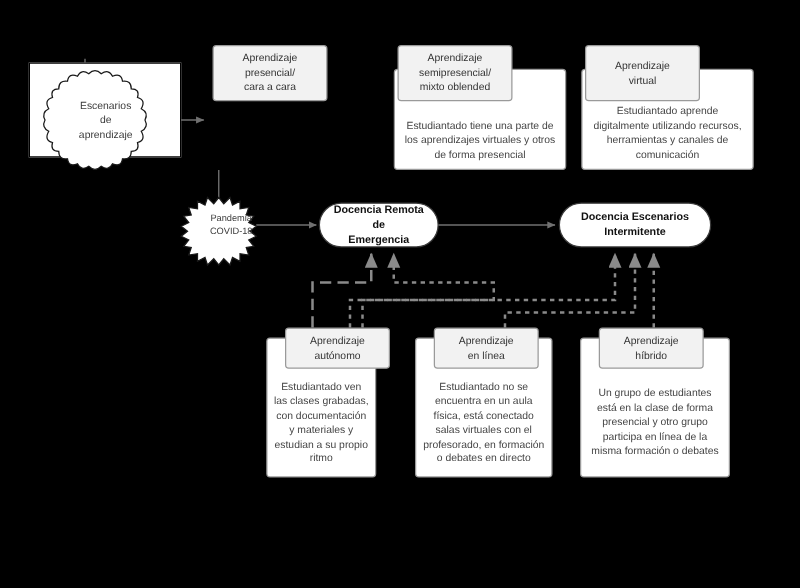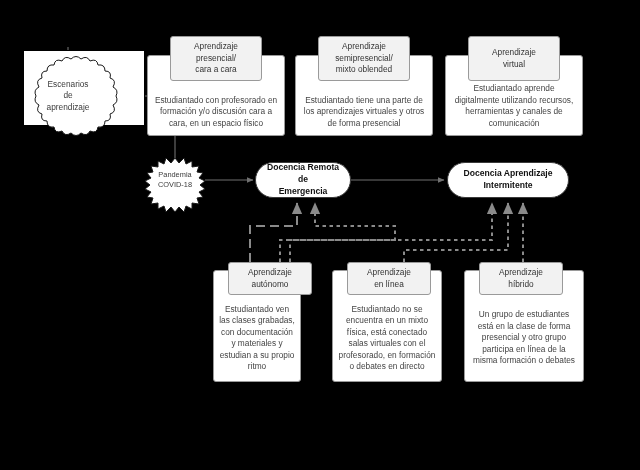--- a/index.html
+++ b/index.html
@@ -41,21 +41,21 @@
     box-sizing: border-box;
     display: flex;
     align-items: center;
     justify-content: center;
     text-align: center;
     color: #444444;
     font-size: 8.3px;
     line-height: 11.5px;
     padding: 2px 5px;
   }
-  .card.top { align-items: flex-end; padding-bottom: 6px; }
+  .card.top { align-items: flex-end; padding-bottom: 6px; margin-left: 20px; }
   .card.bot { align-items: center; padding-top: 26px; }
 
   
   .chip {
     position: absolute;
     background: #f2f2f2;
     border: 1px solid #9a9a9a;
     border-radius: 3px;
     box-sizing: border-box;
     display: flex;
@@ -84,21 +84,21 @@
     line-height: 11.8px;
     font-weight: bold;
     padding: 2px 8px;
   }
 
   
   .burst-label {
     position: absolute;
     display: flex;
     align-items: center;
-    justify-content: center;
+    justify-content: flex-end;
     text-align: center;
     color: #3b3b3b;
     font-size: 8.3px;
     line-height: 11.5px;
     pointer-events: none;
   }
   .burst-label.small { font-size: 7.4px; line-height: 10px; }
 
   .txt { white-space: pre-line; display: block; }
 </style>
@@ -162,23 +162,20 @@
     <span class="txt">Escenarios
 de
 aprendizaje</span>
   </div>
 
   <div class="burst-label small" style="left:148px; top:168px; width:54px; height:24px;">
     <span class="txt">Pandemia
 COVID-18</span>
   </div>
 
-  <div class="card top" style="left:147px; top:55px; width:138px; height:81px;">
-    <span class="txt">Estudiantado con profesorado en formación y/o discusión cara a cara, en un espacio físico</span>
-  </div>
   <div class="chip" style="left:170px; top:36px; width:92px; height:45px;">
     <span class="txt">Aprendizaje
 presencial/
 cara a cara</span>
   </div>
 
   <div class="card top" style="left:295px; top:55px; width:138px; height:81px;">
     <span class="txt">Estudiantado tiene una parte de los aprendizajes virtuales y otros de forma presencial</span>
   </div>
   <div class="chip" style="left:318px; top:36px; width:92px; height:45px;">
@@ -194,34 +191,34 @@
     <span class="txt">Aprendizaje
 virtual</span>
   </div>
 
   <div class="stadium" style="left:255px; top:162px; width:96px; height:36px;">
     <span class="txt">Docencia Remota de
 Emergencia</span>
   </div>
 
   <div class="stadium" style="left:447px; top:162px; width:122px; height:36px;">
-    <span class="txt">Docencia Aprendizaje
+    <span class="txt">Docencia Escenarios
 Intermitente</span>
   </div>
 
   <div class="card bot" style="left:213px; top:270px; width:88px; height:112px;">
     <span class="txt">Estudiantado ven las clases grabadas, con documentación y materiales y estudian a su propio ritmo</span>
   </div>
   <div class="chip" style="left:228px; top:262px; width:84px; height:33px;">
     <span class="txt">Aprendizaje
 autónomo</span>
   </div>
 
   <div class="card bot" style="left:332px; top:270px; width:110px; height:112px;">
-    <span class="txt">Estudiantado no se encuentra en un mixto física, está conectado salas virtuales con el profesorado, en formación o debates en directo</span>
+    <span class="txt">Estudiantado no se encuentra en un aula física, está conectado salas virtuales con el profesorado, en formación o debates en directo</span>
   </div>
   <div class="chip" style="left:347px; top:262px; width:84px; height:33px;">
     <span class="txt">Aprendizaje
 en línea</span>
   </div>
 
   <div class="card bot" style="left:464px; top:270px; width:120px; height:112px;">
     <span class="txt">Un grupo de estudiantes está en la clase de forma presencial y otro grupo participa en línea de la misma formación o debates</span>
   </div>
   <div class="chip" style="left:479px; top:262px; width:84px; height:33px;">

